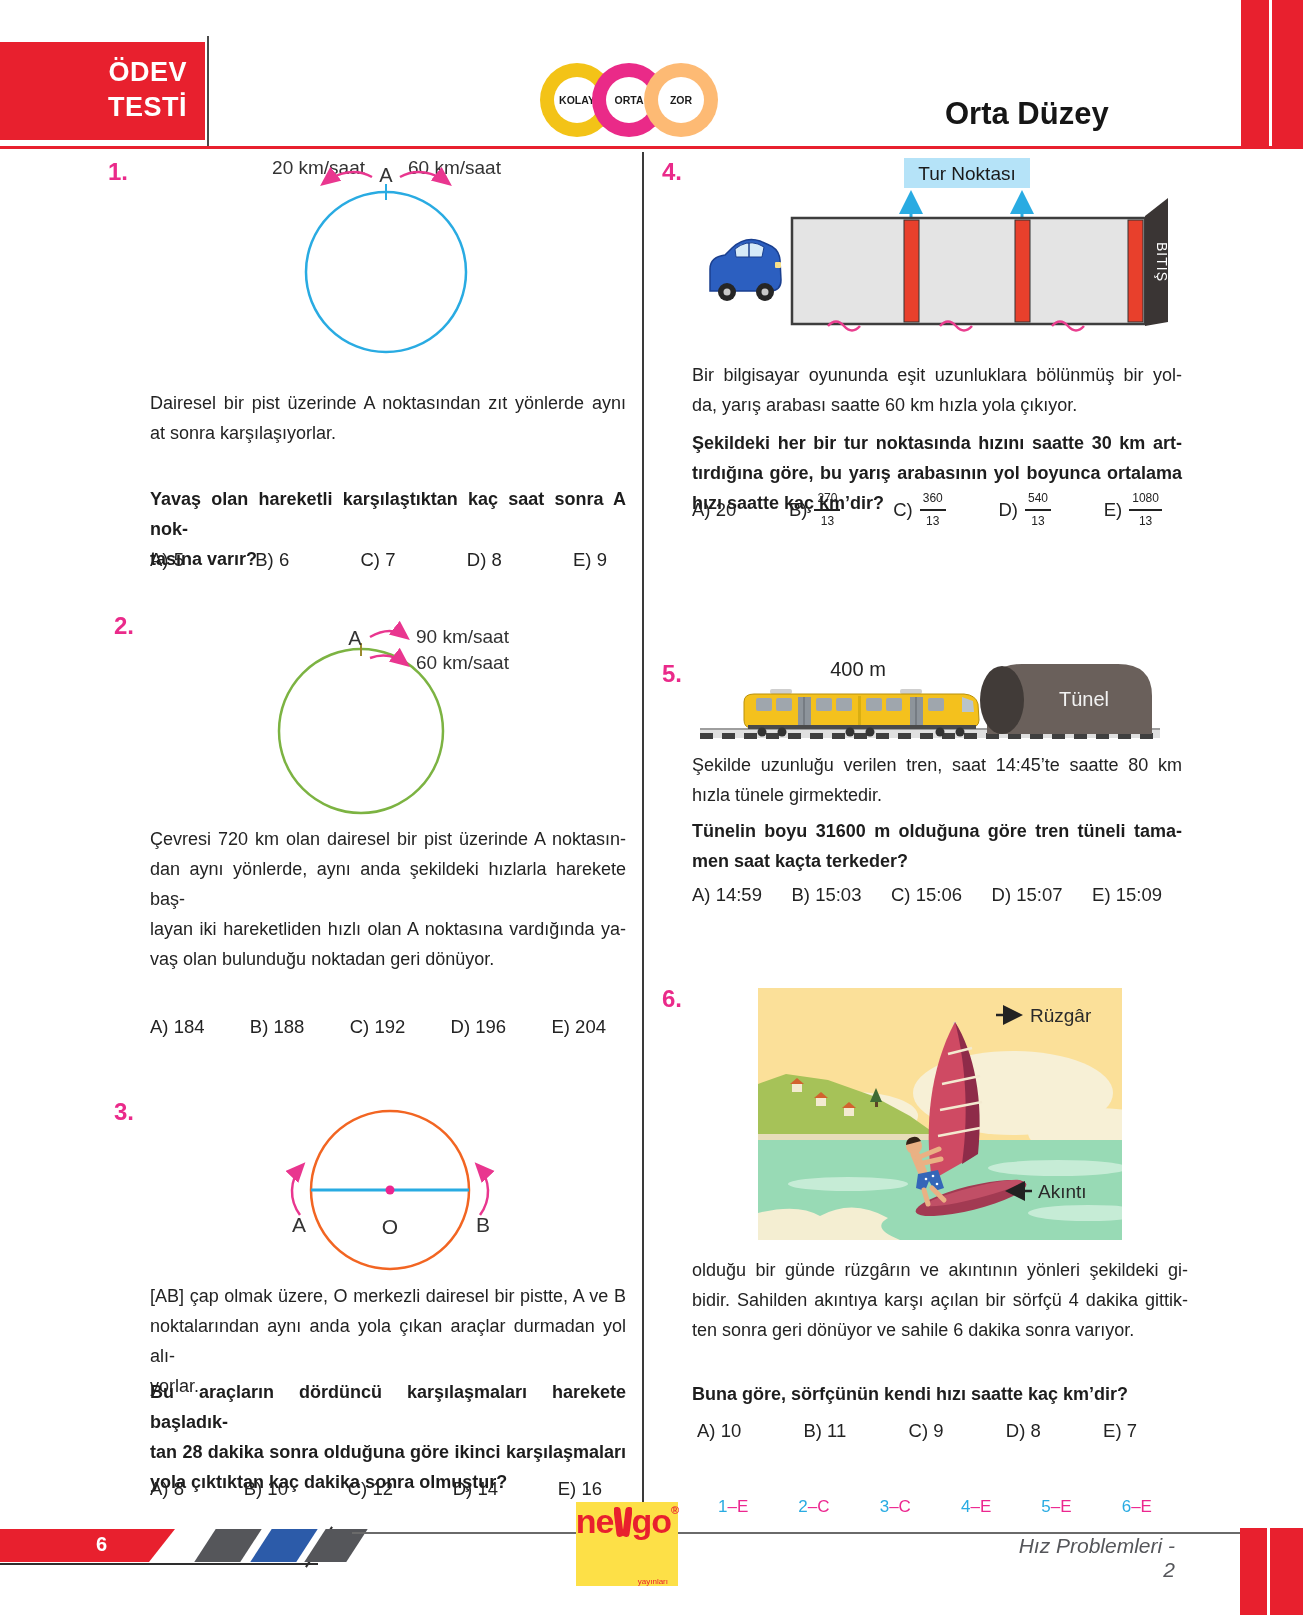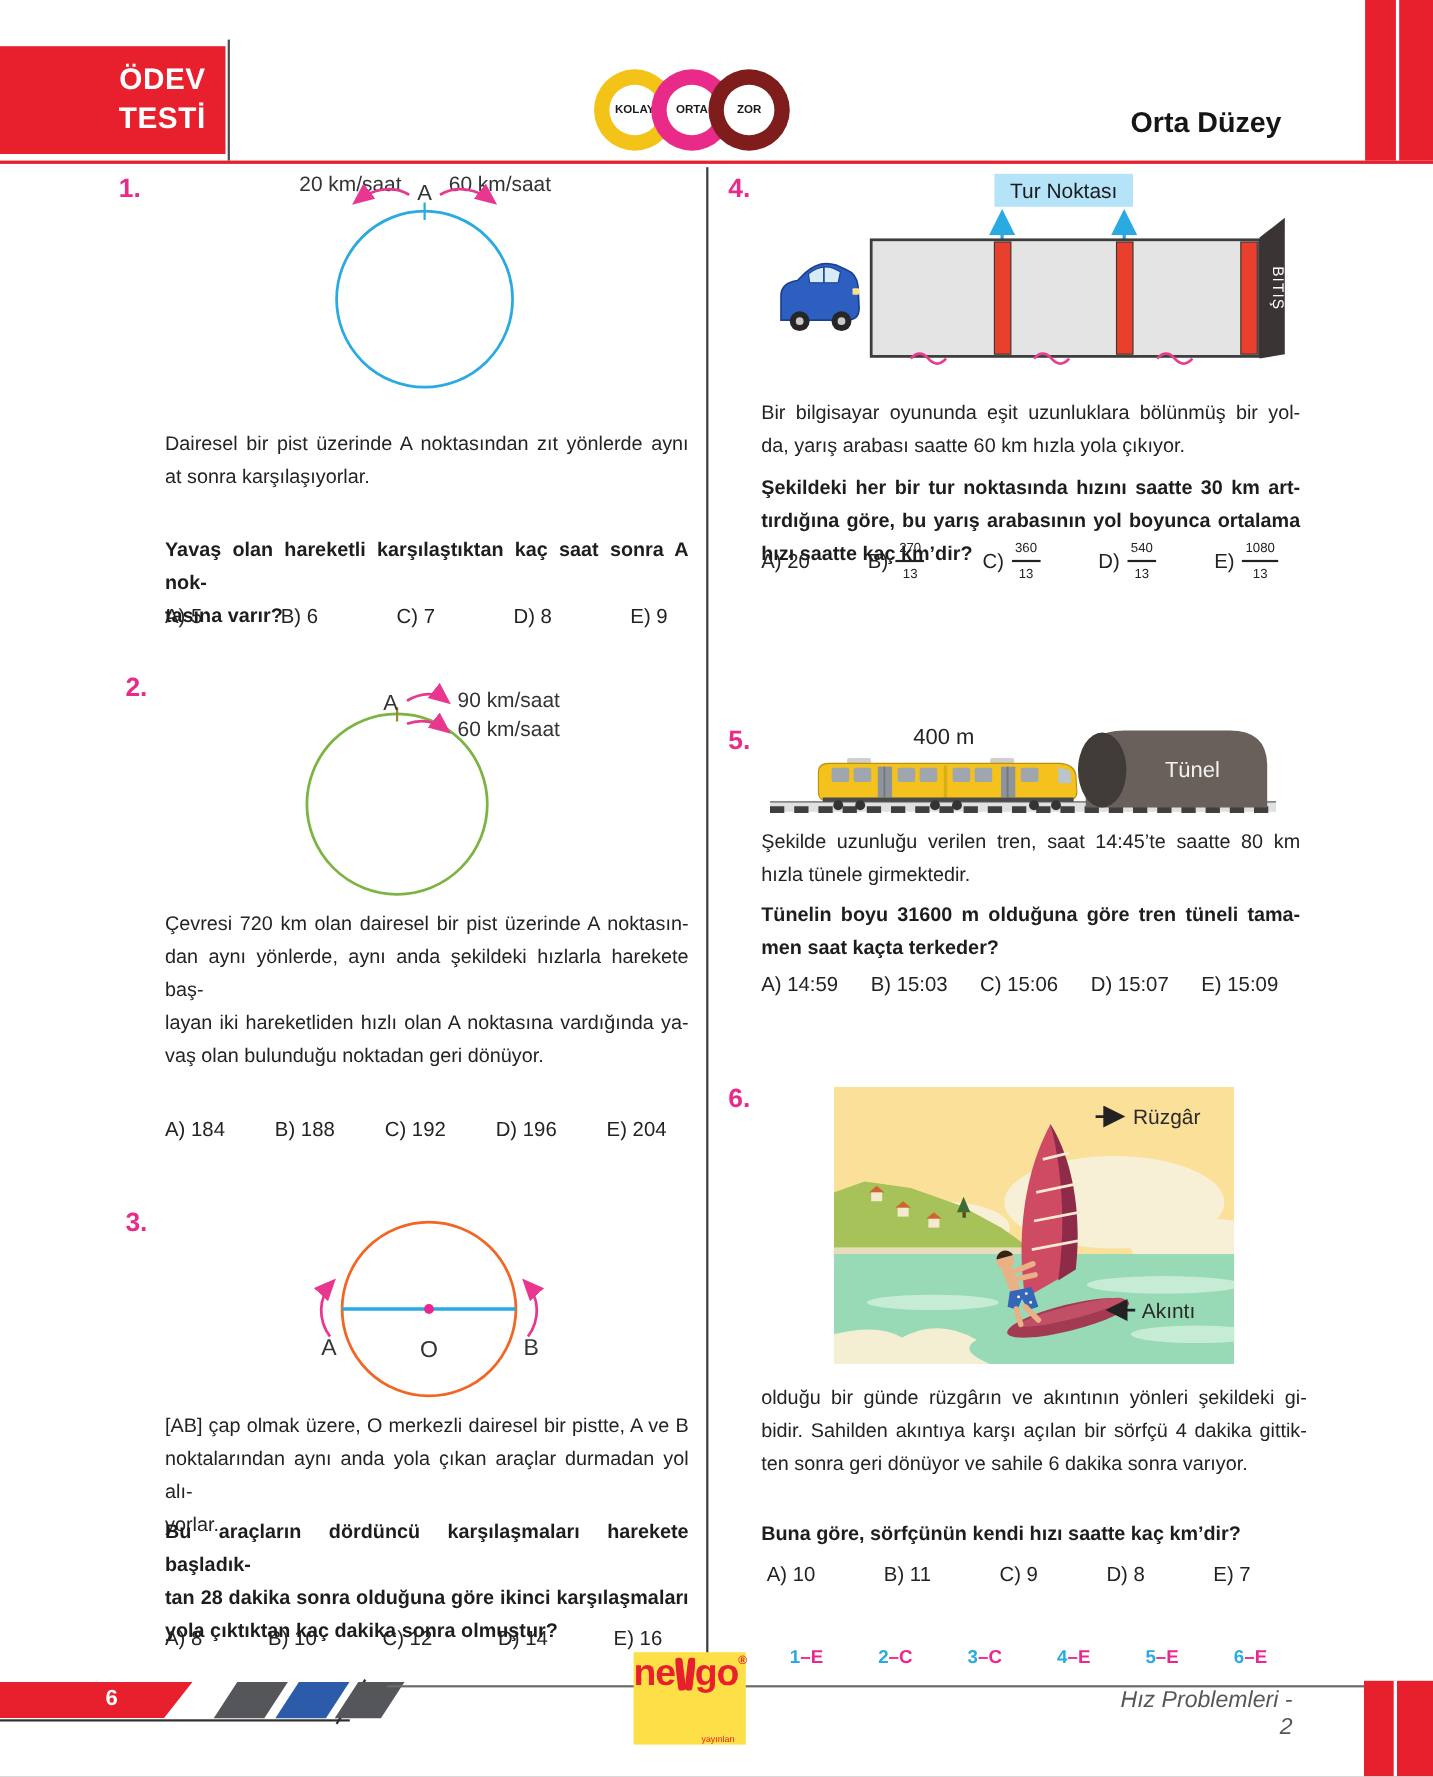--- a/index.html
+++ b/index.html
@@ -13,31 +13,31 @@
   .qn{position:absolute;font-size:24px;font-weight:700;color:#ea2a8a}
   
   .odev{left:0;top:42px;width:205px;height:98px;background:#e8202e;color:#fff;font-weight:700;
         font-size:27px;text-align:right;padding:13px 18px 0 0;line-height:35px;letter-spacing:.5px}
   .odev-vline{left:207px;top:36px;width:2px;height:110px;background:#4b4b4b}
   .redline{left:0;top:146px;width:1303px;height:3px;background:#e8202e}
   .tr-bar{left:1241px;top:0;width:62px;height:146px;background:#e8202e}
   .tr-line{left:1269px;top:0;width:3px;height:146px;background:#fff}
   .br-bar{left:1240px;top:1528px;width:63px;height:87px;background:#e8202e}
   .br-line{left:1267px;top:1528px;width:3px;height:87px;background:#fff}
-  .level{left:945px;top:96px;width:220px;text-align:right;font-size:26px;font-weight:700;color:#161616}
+  .level{left:945px;top:96px;width:220px;text-align:left;font-size:31px;font-weight:700;color:#161616}
   .ring{position:absolute;width:74px;height:74px;border-radius:50%}
   .ring .hole{position:absolute;inset:14px;background:#fff;border-radius:50%;display:flex;
         align-items:center;justify-content:center;font-size:10.5px;font-weight:700;color:#1a1a1a}
   .divider{left:642px;top:152px;width:2px;height:1356px;background:#3a3a3a}
   
   .optf{display:flex;align-items:center;font-size:18.5px;color:#232323}
   .fr{display:inline-flex;flex-direction:column;align-items:center;margin-left:7px;font-size:12px;line-height:21px}
   .fr .fn{border-bottom:2px solid #222;padding:0 3px}
   
-  .key{position:absolute;display:flex;justify-content:space-between;font-size:17px;font-weight:700}
+  .key{position:absolute;display:flex;justify-content:space-between;font-size:17px;font-weight:400}
   .key .kn{color:#29abe2}.key .ka{color:#ec268f}
   
   .f-band{left:0;top:1529px;width:175px;height:33px;background:#e8202e;
           clip-path:polygon(0 0,100% 0,calc(100% - 26px) 100%,0 100%)}
   .f-six{left:96px;top:1533px;color:#fff;font-size:20px;font-weight:700;z-index:3}
   .f-hline{left:0;top:1563px;width:318px;height:2px;background:#2e2e2e}
   .f-diag{left:318px;top:1523px;width:2px;height:48px;background:#2e2e2e;transform:rotate(33deg)}
   .f-s{position:absolute;top:1529px;height:33px;transform:skewX(-33deg)}
   .f-rule{left:352px;top:1532px;width:888px;height:2px;background:#6a6a6a}
   .f-brand{left:576px;top:1502px;width:102px;height:84px;background:#fde047;display:flex;flex-direction:column;
@@ -62,21 +62,21 @@
   <div class="abs ring" style="left:540px;top:63px;background:#f3c317;z-index:1">
     <div class="hole">
         <span>KOLAY</span>
       </div>
   </div>
   <div class="abs ring" style="left:592px;top:63px;background:#ea2a88;z-index:2">
     <div class="hole">
         <span>ORTA</span>
       </div>
   </div>
-  <div class="abs ring" style="left:644px;top:63px;background:#7f1d1d;z-index:3">
+  <div class="abs ring" style="left:644px;top:63px;background:#fdba74;z-index:3">
     <div class="hole">
         <span>ZOR</span>
       </div>
   </div>
 
   <div class="abs level">Orta Düzey</div>
   <div class="abs redline"></div>
   <div class="abs tr-bar"></div>
   <div class="abs tr-line"></div>
 

